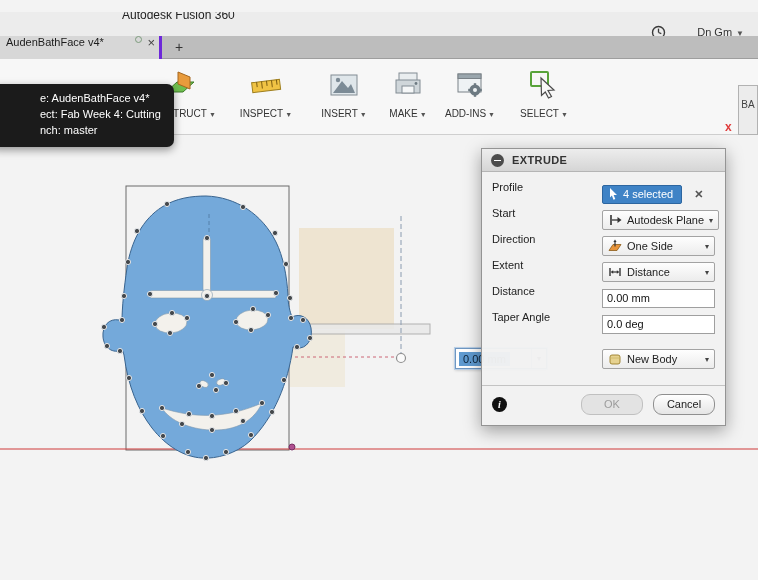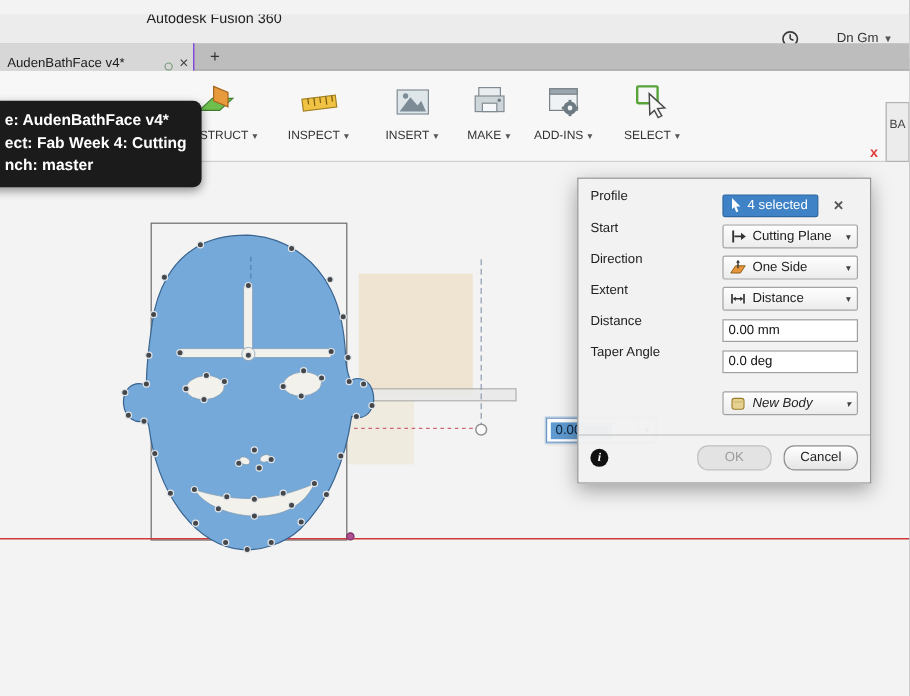--- a/index.html
+++ b/index.html
@@ -7,56 +7,56 @@
   .screen { position:relative; width:758px; height:580px; background:#f3f3f3; overflow:hidden; }
 
   
   .titlebar { position:absolute; left:0; top:12px; width:758px; height:36px; background:#ececec; overflow:hidden; }
   .app-title { position:absolute; left:122px; top:-4px; font-size:12px; color:#222; }
   .clock-wrap { position:absolute; right:92px; top:13px; }
   .user-menu { position:absolute; right:14px; top:14px; font-size:11px; color:#333; cursor:default; }
   .user-menu .caret { font-size:8px; color:#555; margin-left:4px; }
 
   .tabbar { position:absolute; left:0; top:36px; width:758px; height:23px; background:#bdbdbd; border-bottom:1px solid #9e9e9e; }
-  .tab { position:absolute; left:0; top:0; width:162px; height:23px; background:#d7d7d7; border-right:1px solid #6d28d9; display:flex; align-items:flex-end; padding:0 4px 0 6px; }
+  .tab { position:absolute; left:0; top:0; width:162px; height:23px; background:#d7d7d7; border-right:3px solid #6d28d9; display:flex; align-items:flex-start; padding:0 4px 0 6px; }
   .tab-label { font-size:11px; color:#1c1c1c; white-space:nowrap; overflow:hidden; flex:1; }
   .tab-dot { width:7px; height:7px; border-radius:50%; border:1.5px solid #7d9c7d; margin:0 5px; flex:none; }
   .tab-close { font-size:13px; color:#444; line-height:1; flex:none; cursor:default; }
   .new-tab { position:absolute; left:168px; top:0; width:22px; height:23px; text-align:center; line-height:22px; font-size:14px; color:#333; }
 
   .toolbar { position:absolute; left:0; top:59px; width:758px; height:76px; background:#f7f7f7; border-bottom:1px solid #cfcfcf; }
   .tb-btn { position:absolute; top:4px; width:72px; height:68px; display:flex; flex-direction:column; align-items:center; }
   .tb-icon { width:32px; height:32px; margin-top:6px; }
   .tb-label { margin-top:7px; font-size:10px; color:#333; white-space:nowrap; }
   .tb-label .caret { font-size:7px; color:#555; margin-left:2px; }
   .tb-fragment { position:absolute; left:108px; top:62px; width:28px; height:28px; }
 
   
   .tooltip { position:absolute; left:-10px; top:84px; z-index:60; background:#1b1b1b; color:#fff; border-radius:7px; padding:7px 13px 8px 14px; box-shadow:0 3px 8px rgba(0,0,0,.4); }
-  .tooltip div { font-size:13px; font-weight:bold; line-height:1.45; white-space:nowrap; }
+  .tooltip div { font-size:11px; font-weight:normal; line-height:1.45; white-space:nowrap;margin-left:36px; }
 
   
   .canvas-svg { position:absolute; left:0; top:135px; }
   .skpt { fill:#44484c; stroke:#e2e5e8; stroke-width:1; }
 
   
   .dim-input { position:absolute; left:455px; top:348px; width:92px; height:21px; background:#fff; border:1px solid #6f97c2; box-shadow:0 0 0 1px #b9cfe6, 0 1px 3px rgba(0,0,0,.25); display:flex; align-items:stretch; z-index:30; }
   .dim-text { flex:1; display:flex; align-items:center; padding:0 3px; }
   .dim-text span { background:#5f9ad0; color:#0d2236; font-size:11px; padding:1px 4px; }
   .dim-caret-btn { width:15px; border-left:1px solid #9fb4c8; background:#e9edf2; display:flex; align-items:center; justify-content:center; font-size:8px; color:#445; }
 
   
   .dialog { position:absolute; left:481px; top:148px; width:245px; background:rgba(242,242,242,.97); border:1px solid #949494; box-shadow:0 5px 16px rgba(0,0,0,.35); z-index:40; }
   .dlg-header { height:23px; background:linear-gradient(#ededed,#d5d5d5); border-bottom:1px solid #b5b5b5; display:flex; align-items:center; padding-left:9px; gap:8px; }
   .collapse-btn { width:13px; height:13px; border-radius:50%; background:#4c4c4c; position:relative; flex:none; }
   .collapse-btn::after { content:""; position:absolute; left:3px; top:6px; width:7px; height:1.6px; background:#fff; }
   .dlg-title { font-size:11px; font-weight:bold; color:#333; letter-spacing:.4px; }
   .dlg-body { padding:9px 10px 0 10px; }
   .drow { display:flex; height:26px; }
-  .drow-op { margin-top:9px;font-style:italic; }
+  .drow-op { margin-top:9px; }
   .dlabel { width:70px; flex:none; font-size:11px; color:#222; }
   .dctl { flex:1; display:flex; align-items:center;padding-left:40px; }
   .chip { display:inline-flex; align-items:center; gap:5px; height:19px; padding:0 8px 0 6px; background:#3f83c6; border:1px solid #2d66a0; border-radius:2px; color:#fff; font-size:11px; }
   .chip-x { margin-left:12px; color:#555; font-size:11px; font-weight:bold; }
   .dropdown { width:100%; height:20px; display:flex; align-items:center; gap:5px; padding:0 5px; background:linear-gradient(#fefefe,#ececec); border:1px solid #a3a3a3; border-radius:2px; }
   .dropdown .dd-text { flex:1; font-size:11px; color:#222; white-space:nowrap; }
   .dropdown .caret { font-size:8px; color:#444; flex:none; }
   .dinput { width:100%; height:19px; border:1px solid #9f9f9f; background:#fff; font-size:11px; font-family:"Liberation Sans",sans-serif; padding:0 4px; color:#111; }
   .dlg-footer { margin-top:13px; border-top:1px solid #c3c3c3; padding:8px 10px 10px 10px; display:flex; align-items:center; }
   .info-btn { width:15px; height:15px; border-radius:50%; background:#111; color:#fff; font-size:10px; font-weight:bold; font-family:"Liberation Serif",serif; font-style:italic; text-align:center; line-height:15px; }
@@ -281,20 +281,24 @@
   <div class="dim-input">
     <div class="dim-text">
         <span>0.00 mm</span>
       </div>
     <div class="dim-caret-btn">
         <span>▾</span>
       </div>
   </div>
 
   <div class="dialog">
+    <div class="dlg-header">
+      <div class="collapse-btn"></div>
+      <span class="dlg-title">EXTRUDE</span>
+    </div>
     <div class="dlg-body">
       <div class="drow">
         <span class="dlabel">Profile</span>
         <div class="dctl">
           <span class="chip">
             <svg width="9" height="12" viewBox="0 0 9 12">
               <polygon points="1,0 8,7 4.6,7 6.3,11 4.5,11.8 2.9,7.6 1,9.4" fill="#fff"></polygon>
             </svg>
             <span>4 selected</span>
           </span>
@@ -304,21 +308,21 @@
 
       <div class="drow">
         <span class="dlabel">Start</span>
         <div class="dctl">
           <div class="dropdown">
             <svg width="14" height="14" viewBox="0 0 14 14">
               <line x1="3" y1="2" x2="3" y2="12" stroke="#333" stroke-width="1.6"></line>
               <line x1="4" y1="7" x2="10" y2="7" stroke="#333" stroke-width="1.3"></line>
               <polygon points="9.5,4 13.5,7 9.5,10" fill="#333"></polygon>
             </svg>
-            <span class="dd-text">Cutting Plane</span>
+            <span class="dd-text">Autodesk Plane</span>
             <span class="caret">▾</span>
           </div>
         </div>
       </div>
 
       <div class="drow">
         <span class="dlabel">Direction</span>
         <div class="dctl">
           <div class="dropdown">
             <svg width="14" height="14" viewBox="0 0 14 14">

